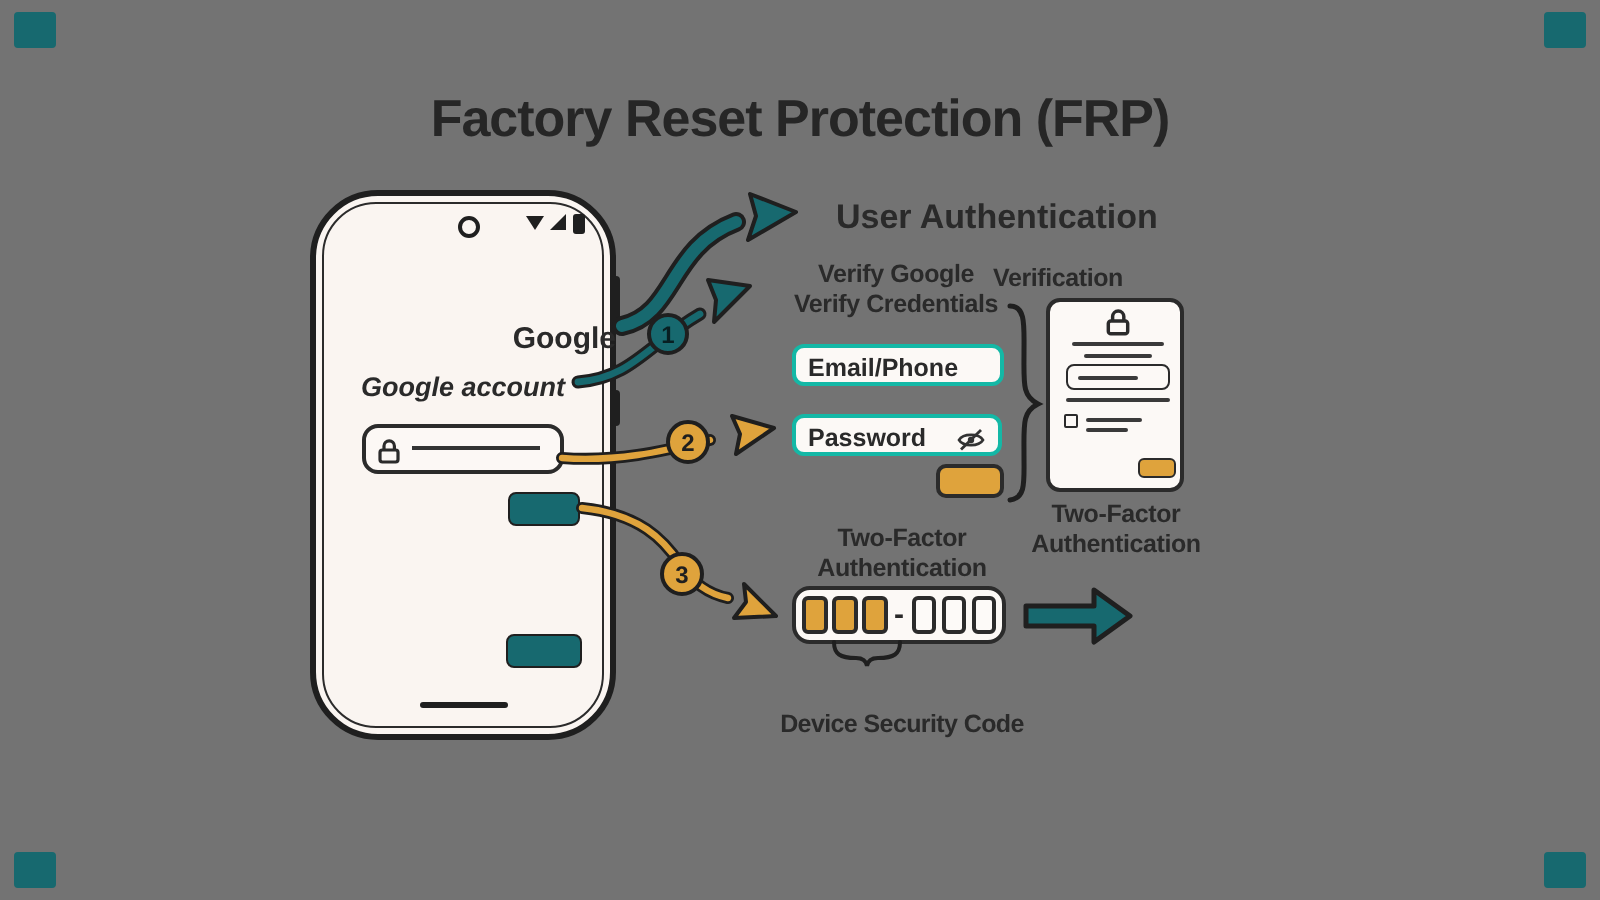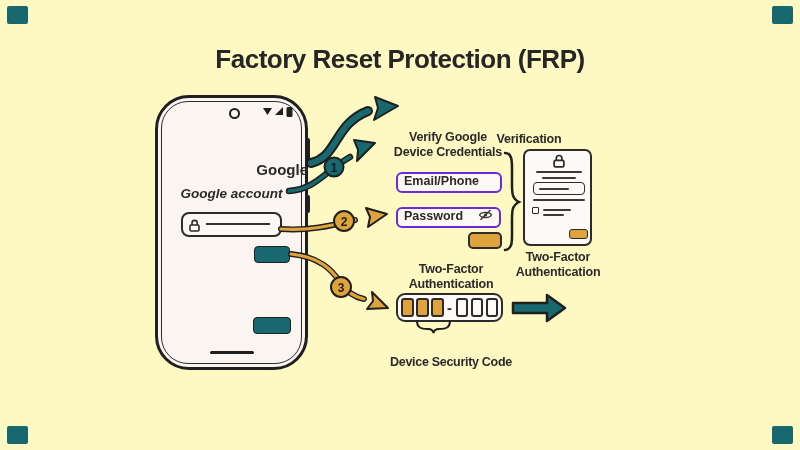--- a/index.html
+++ b/index.html
@@ -1,16 +1,16 @@
 <!DOCTYPE html>
 <html><head>
 <meta charset="utf-8">
 <style>
   html,body{margin:0;padding:0;background:#f8f2ee;}
-  #canvas{position:relative;width:800px;height:450px;background:#fef9c3;overflow:hidden;
+  #canvas{position:relative;width:800px;height:450px;background:#737373;overflow:hidden;
           font-family:"Liberation Sans",sans-serif;color:#2a2a2a;}
   .abs{position:absolute;}
   
   .corner{position:absolute;width:21px;height:18px;background:#17696f;border-radius:2px;}
   
   #title{left:0;right:0;top:44px;text-align:center;font-size:26px;font-weight:700;
          letter-spacing:-0.5px;color:#262626;}
   
   #phone-outer{left:155px;top:95px;width:153px;height:275px;border:3px solid #1f1f1f;
                border-radius:34px;box-sizing:border-box;background:#faf5f1;}
@@ -25,22 +25,22 @@
   .teal-btn{background:#17696f;border:1.5px solid #1f1f1f;border-radius:4px;box-sizing:border-box;}
   #teal-btn-1{left:254px;top:246px;width:36px;height:17px;}
   #teal-btn-2{left:253px;top:317px;width:38px;height:17px;}
   #home-line{left:210px;top:351px;width:44px;height:3px;background:#1f1f1f;border-radius:2px;}
   .side-btn{position:absolute;width:5px;height:25px;background:#1f1f1f;border-radius:2px;}
   
   #user-auth{left:418px;top:99px;font-size:17px;font-weight:700;}
   .small-head{text-align:center;font-size:12.5px;font-weight:700;line-height:15px;letter-spacing:-0.2px;}
   #verify-head{left:390px;top:130px;width:116px;}
   #verification-title{left:486px;top:132px;width:86px;}
-  .field{border:2px solid #6d28d9;border-radius:6px;box-sizing:border-box;background:#fcf9f6;
-         font-size:12.5px;font-weight:700;display:flex;align-items:flex-start;padding:0 6px;}
+  .field{border:2px solid #14b8a6;border-radius:6px;box-sizing:border-box;background:#fcf9f6;
+         font-size:12.5px;font-weight:700;display:flex;align-items:flex-end;padding:0 6px;}
   #email-field{left:396px;top:172px;width:106px;height:21px;}
   #password-field{left:396px;top:207px;width:105px;height:21px;justify-content:space-between;}
   #signin-btn{left:468px;top:232px;width:34px;height:17px;background:#dfa33c;
               border:2px solid #2b2b2b;border-radius:5px;box-sizing:border-box;}
   
   #card{left:523px;top:149px;width:69px;height:97px;border:2px solid #2b2b2b;border-radius:7px;
         box-sizing:border-box;background:#fcf9f6;}
   .card-line{position:absolute;background:#3a3a3a;height:2px;border-radius:1px;}
   #card-input{position:absolute;left:8px;top:31px;width:52px;height:13px;border:1.6px solid #2b2b2b;
               border-radius:4px;box-sizing:border-box;}
@@ -91,24 +91,25 @@
     <svg style="position:absolute;left:6px;top:5px;" width="11" height="13" viewBox="0 0 11 13">
       <path d="M3,6 V4 a2.6,2.6 0 0 1 5.2,0 V6" fill="none" stroke="#2b2b2b" stroke-width="1.6"></path>
       <rect x="1" y="6" width="9" height="6" rx="1.2" fill="none" stroke="#2b2b2b" stroke-width="1.6"></rect>
     </svg>
   </div>
   <div id="lock-line" class="abs"></div>
   <div id="teal-btn-1" class="abs teal-btn"></div>
   <div id="teal-btn-2" class="abs teal-btn"></div>
   <div id="home-line" class="abs"></div>
 
+  <div id="user-auth" class="abs">User Authentication</div>
 
   <div id="verify-head" class="abs small-head">
     <div>Verify Google</div>
-    <div>Device Credentials</div>
+    <div>Verify Credentials</div>
   </div>
 
   <div id="email-field" class="abs field">
     <span>Email/Phone</span>
   </div>
   <div id="password-field" class="abs field">
     <span>Password</span>
     <svg width="15" height="12" viewBox="0 0 14 12">
       <path d="M1,6 C3,2.6 11,2.6 13,6 C11,9.4 3,9.4 1,6 Z" fill="none" stroke="#333" stroke-width="1.3"></path>
       <circle cx="7" cy="6" r="1.6" fill="#333"></circle>

